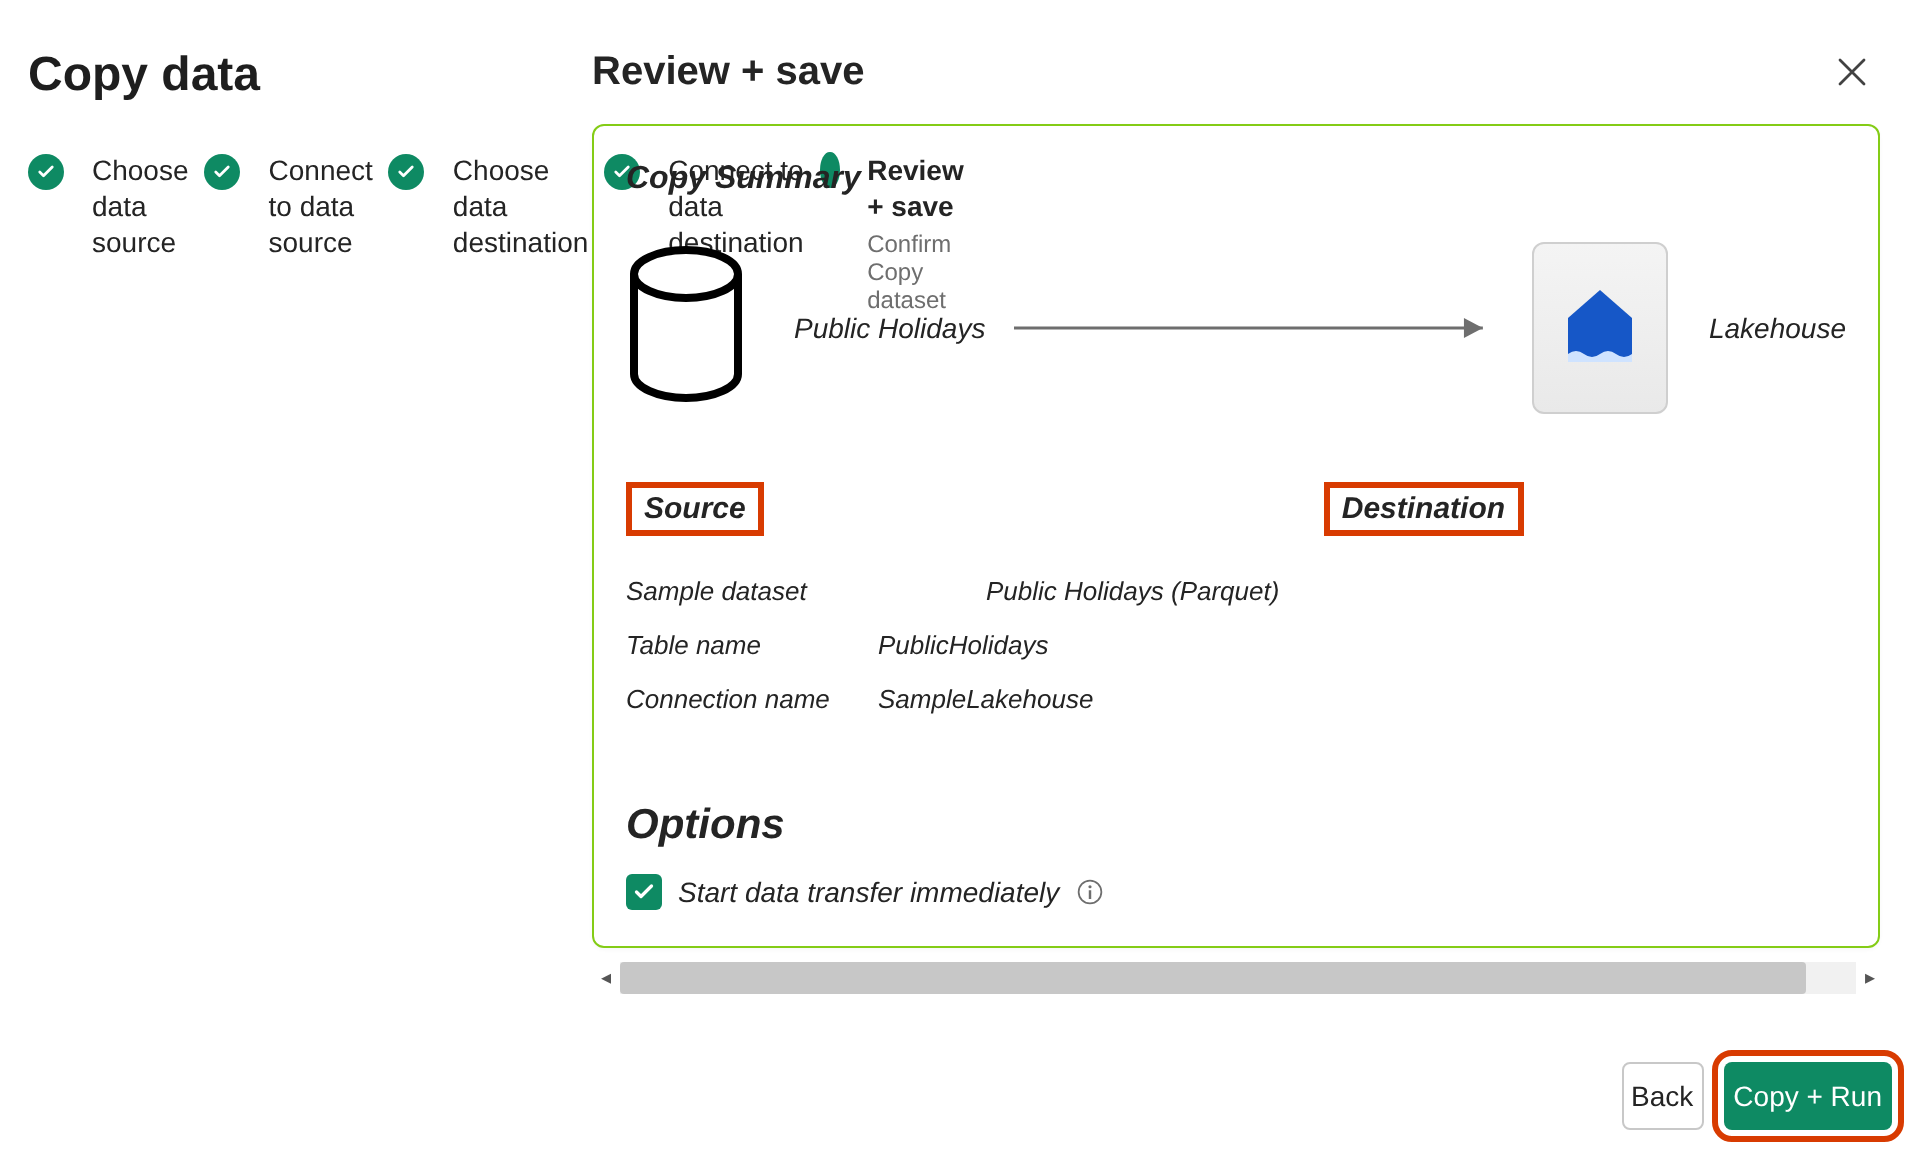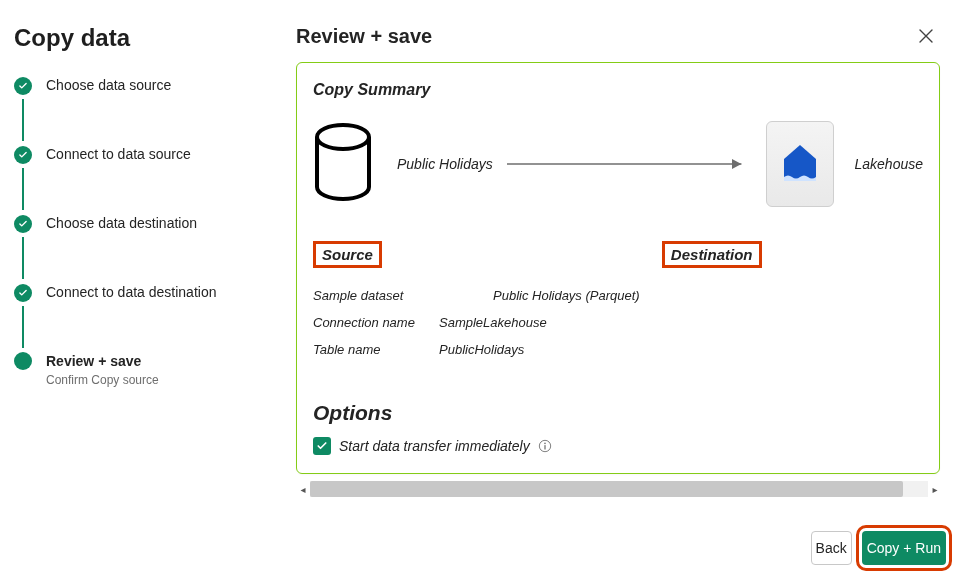--- a/index.html
+++ b/index.html
@@ -9,21 +9,21 @@
   
   .sidebar { width: 268px; padding: 24px 12px 0 14px; }
   .sidebar-title { font-size: 24px; font-weight: 600; color: #1e1e1e; margin-bottom: 24px; }
   .step { display: flex; align-items: flex-start; position: relative; }
   .step-icon { width: 18px; height: 18px; border-radius: 50%; background: #0e8a63; flex: 0 0 18px; display: flex; align-items: center; justify-content: center; margin-top: 1px; }
   .check { width: 10px; height: 10px; }
   .dot-current { width: 18px; height: 18px; border-radius: 50%; background: #0e8a63; }
   .step-label { margin-left: 14px; font-size: 14px; color: #242424; line-height: 18px; }
   .step-sub { margin-left: 14px; font-size: 12px; color: #6e6e6e; margin-top: 3px; }
   .connector { width: 2px; background: #0e8a63; margin: 4px 0 4px 8px; height: 42px; }
-  .steps { display: flex; flex-direction: column; }
+  .steps { display: flex; }
   .step-text { display: flex; flex-direction: column; }
 
   
   .main { flex: 1; padding: 20px 18px 14px 28px; position: relative; display:flex; flex-direction:column; }
   .main-header { display:flex; justify-content: space-between; align-items:center; margin-bottom: 10px; }
   .main-title { font-size: 20px; font-weight: 600; }
   .close-btn { width: 32px; height: 32px; display:flex; align-items:center; justify-content:center; cursor:pointer; color:#424242; }
   .close-btn svg { width: 16px; height:16px; }
 
   .card { border: 1px solid #84cc16; border-radius: 6px; padding: 18px 16px 18px 16px; width: 644px; box-shadow: 0 1px 2px rgba(0,0,0,0.03); position:relative; overflow:hidden;font-style:italic;}
@@ -112,21 +112,21 @@
             </svg>
         </div>
         <span class="step-label">Connect to data destination</span>
       </div>
       <div class="connector"></div>
 
       <div class="step">
         <div class="dot-current"></div>
         <div class="step-text">
           <span class="step-label" style="font-weight:600;">Review + save</span>
-          <span class="step-sub">Confirm Copy source</span>
+          <span class="step-sub">Confirm Copy dataset</span>
         </div>
       </div>
     </div>
   </aside>
 
   <main class="main">
     <div class="main-header">
       <div class="main-title">Review + save</div>
       <div class="close-btn">
         <svg viewBox="0 0 16 16">
@@ -171,26 +171,26 @@
 
       <div class="details">
         <div class="col-src">
           <div class="detail-src-row">
             <span style="width:180px;">Sample dataset</span>
             <span>Public Holidays (Parquet)</span>
           </div>
         </div>
         <div class="col-dst">
           <div class="detail-dst-row">
+            <span class="k">Table name</span>
+            <span class="v">PublicHolidays</span>
+          </div>
+          <div class="detail-dst-row">
             <span class="k">Connection name</span>
             <span class="v">SampleLakehouse</span>
-          </div>
-          <div class="detail-dst-row">
-            <span class="k">Table name</span>
-            <span class="v">PublicHolidays</span>
           </div>
         </div>
       </div>
 
       <div class="options-title">Options</div>
       <div class="opt-row">
         <div class="checkbox">
           <svg viewBox="0 0 16 16">
               <path d="M3 8 l3 3 l7 -7" stroke="#fff" stroke-width="2.2" fill="none" stroke-linecap="round" stroke-linejoin="round"></path>
             </svg>

